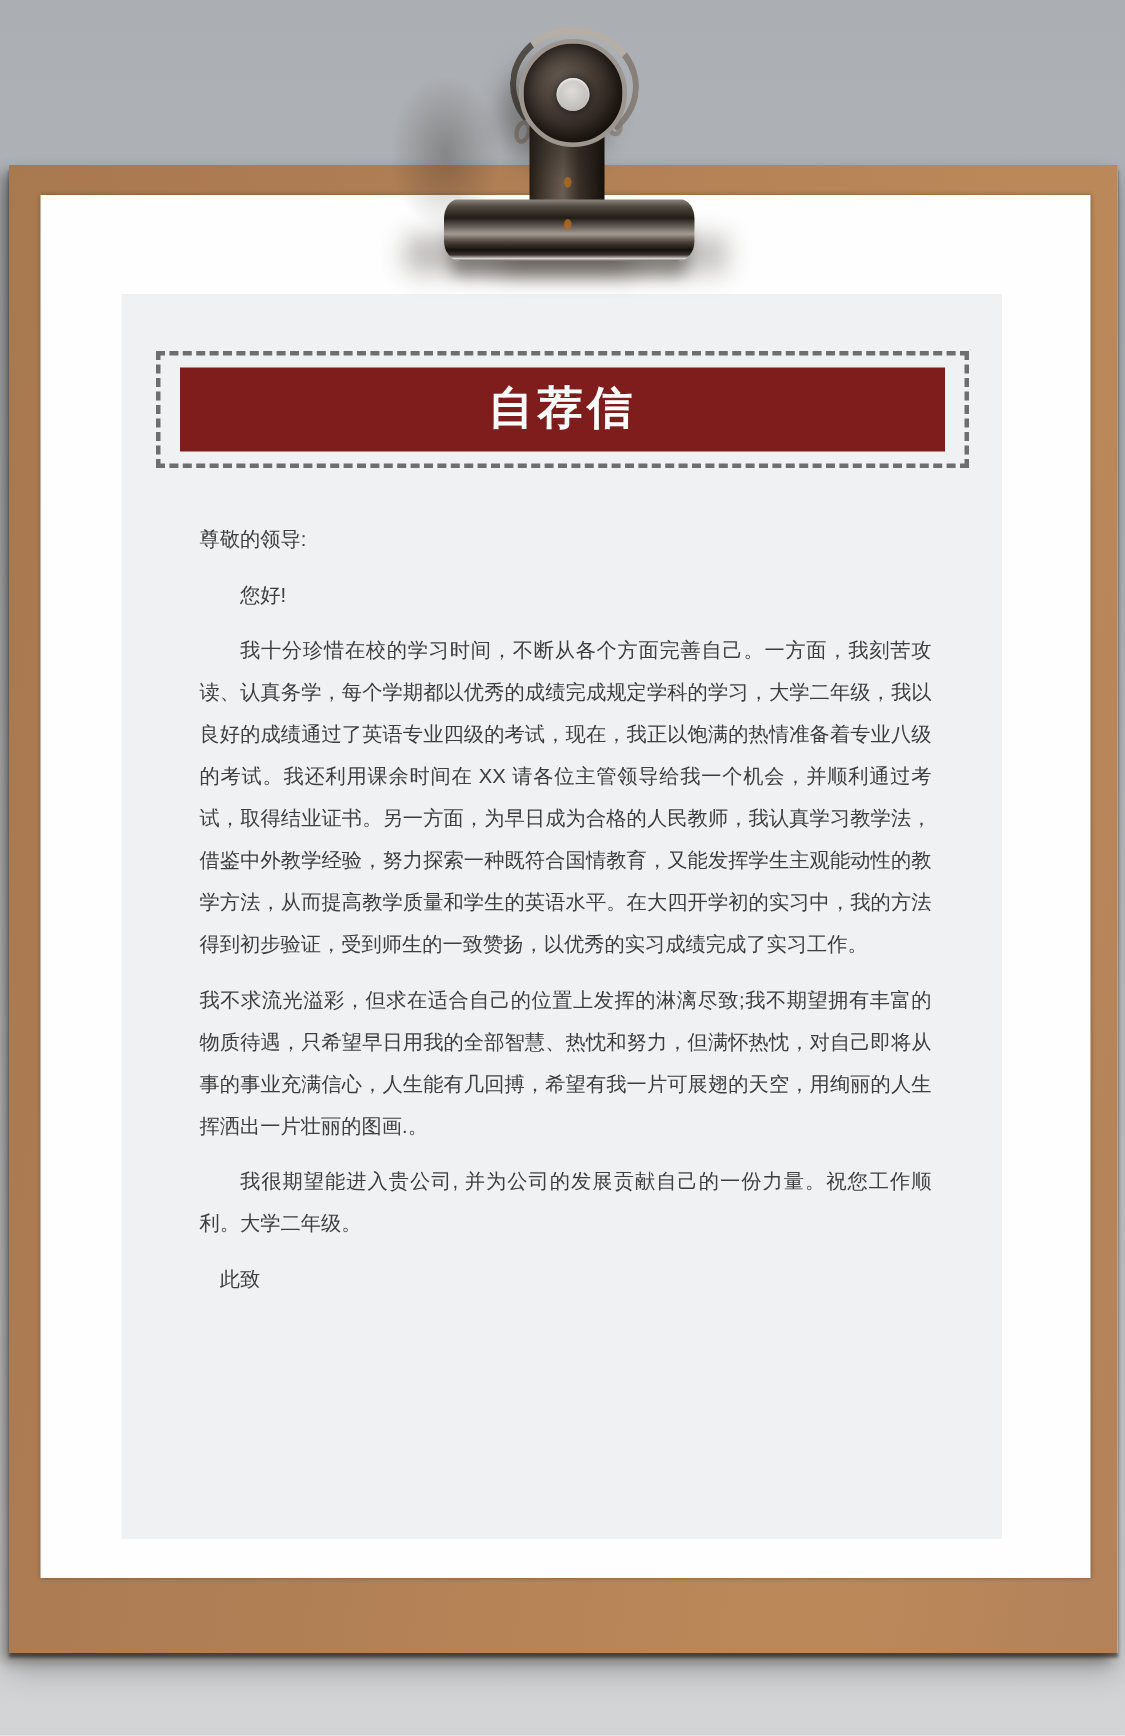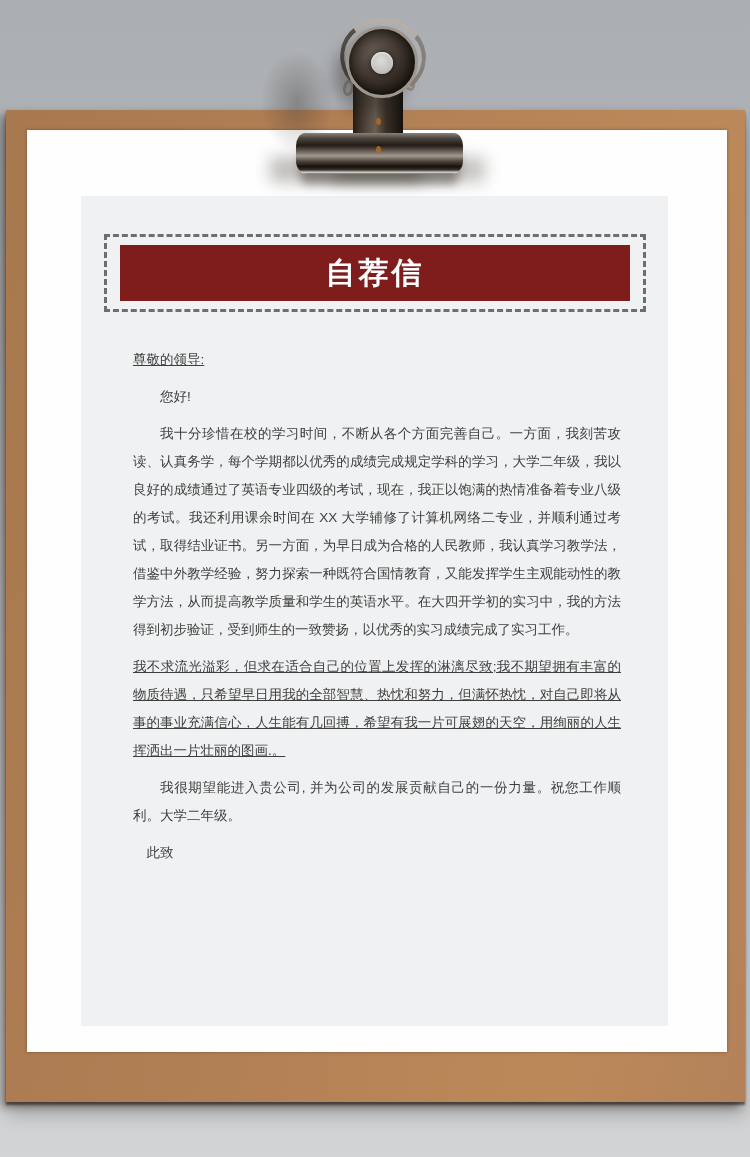--- a/index.html
+++ b/index.html
@@ -40,21 +40,21 @@
   }
   
   .letter{
     position:absolute;left:52px;top:150px;width:488px;
     color:#3e3e3e;font-size:13.5px;line-height:28px;text-align:justify;
   }
   .letter p{margin:0 0 9px;}
   .letter p:last-child{margin-bottom:0;}
   .indent-2{text-indent:2em;}
   .indent-1{text-indent:1em;}
-  .no-indent{text-indent:0;text-decoration:underline;}
+  .no-indent{text-indent:0;}
   
   .clip{position:absolute;left:288px;top:20px;width:184px;height:158px;}
   .clip::before{ 
     content:"";position:absolute;left:-28px;top:30px;width:74px;height:104px;
     background:radial-gradient(ellipse at center,rgba(50,45,40,.32) 0%,rgba(50,45,40,0) 70%);
   }
   .clip-bar{
     position:absolute;left:8px;top:113px;width:167px;height:41px;
     border-radius:9px 9px 11px 11px/13px;
     background:linear-gradient(180deg,#8a837c 0%,#4f4840 12%,#221c16 30%,#6f6760 46%,#a39b93 56%,#51483f 68%,#16100b 82%,#3a332c 90%,#d7d3cf 96%,#6b655f 100%);
@@ -105,21 +105,21 @@
 
   <div class="title-box">
     <div class="title-banner">
       <span class="title-text">自荐信</span>
     </div>
   </div>
 
   <div class="letter">
     <p class="no-indent">尊敬的领导:</p>
     <p class="indent-2">您好!</p>
-    <p class="indent-2">我十分珍惜在校的学习时间，不断从各个方面完善自己。一方面，我刻苦攻读、认真务学，每个学期都以优秀的成绩完成规定学科的学习，大学二年级，我以良好的成绩通过了英语专业四级的考试，现在，我正以饱满的热情准备着专业八级的考试。我还利用课余时间在 XX 大学辅修了计算机网络二专业，并顺利通过考试，取得结业证书。另一方面，为早日成为合格的人民教师，我认真学习教学法，借鉴中外教学经验，努力探索一种既符合国情教育，又能发挥学生主观能动性的教学方法，从而提高教学质量和学生的英语水平。在大四开学初的实习中，我的方法得到初步验证，受到师生的一致赞扬，以优秀的实习成绩完成了实习工作。</p>
+    <p class="indent-2">我十分珍惜在校的学习时间，不断从各个方面完善自己。一方面，我刻苦攻读、认真务学，每个学期都以优秀的成绩完成规定学科的学习，大学二年级，我以良好的成绩通过了英语专业四级的考试，现在，我正以饱满的热情准备着专业八级的考试。我还利用课余时间在 XX 请各位主管领导给我一个机会，并顺利通过考试，取得结业证书。另一方面，为早日成为合格的人民教师，我认真学习教学法，借鉴中外教学经验，努力探索一种既符合国情教育，又能发挥学生主观能动性的教学方法，从而提高教学质量和学生的英语水平。在大四开学初的实习中，我的方法得到初步验证，受到师生的一致赞扬，以优秀的实习成绩完成了实习工作。</p>
     <p class="no-indent">我不求流光溢彩，但求在适合自己的位置上发挥的淋漓尽致;我不期望拥有丰富的物质待遇，只希望早日用我的全部智慧、热忱和努力，但满怀热忱，对自己即将从事的事业充满信心，人生能有几回搏，希望有我一片可展翅的天空，用绚丽的人生挥洒出一片壮丽的图画.。</p>
     <p class="indent-2">我很期望能进入贵公司, 并为公司的发展贡献自己的一份力量。祝您工作顺利。大学二年级。</p>
     <p class="indent-1">此致</p>
 
   </div>
 
 </div>
 
 <div class="clip">
   <span class="clip-hook hook-left"></span>

